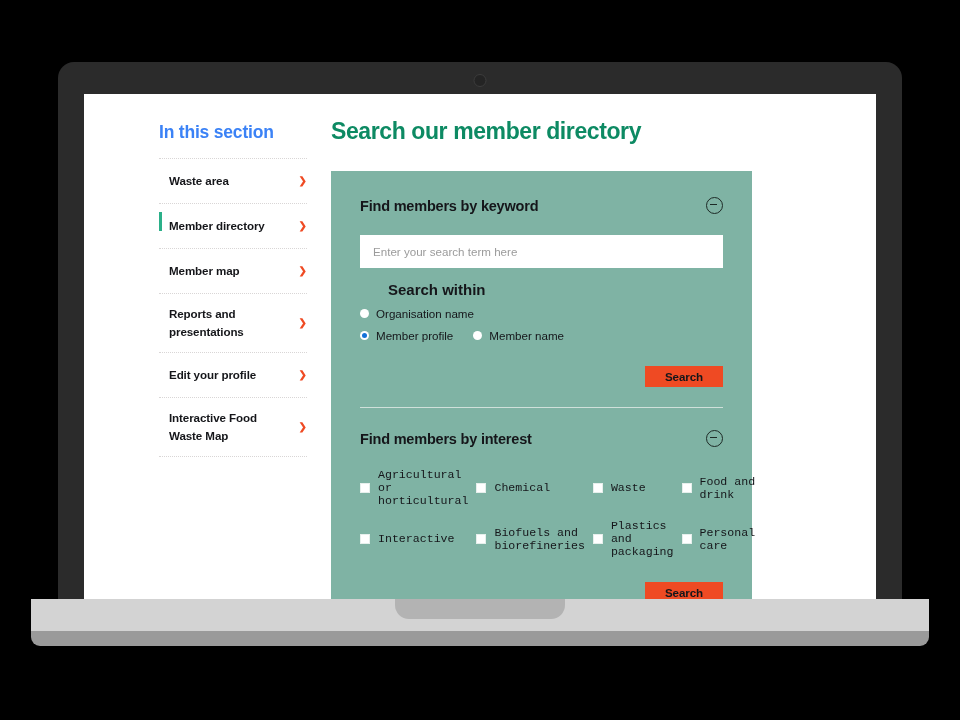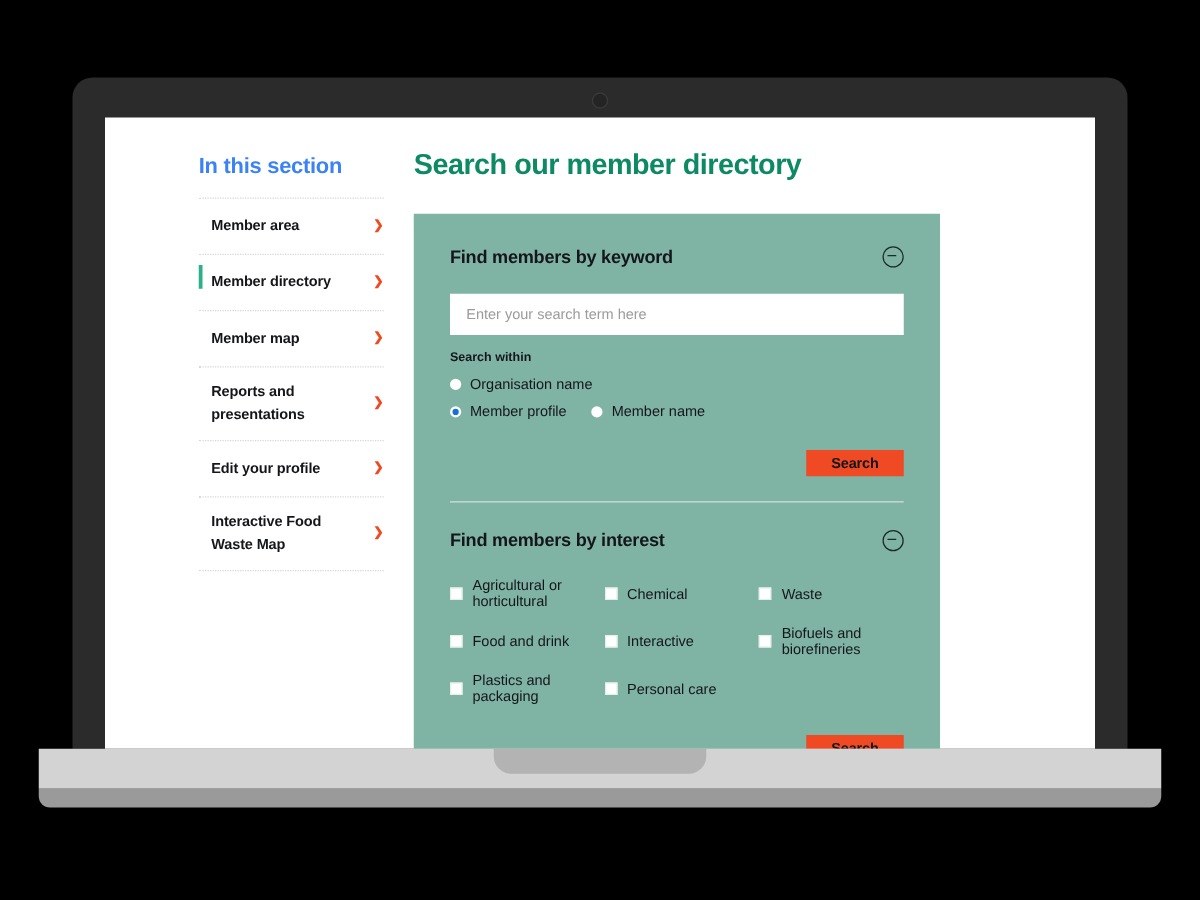--- a/index.html
+++ b/index.html
@@ -91,21 +91,21 @@
   }
   .search-input{
     width:100%;box-sizing:border-box;height:33px;
     border:none;outline:none;background:#fff;
     padding:0 13px;font-size:11.6px;color:#4a4a4a;
     font-family:"Liberation Sans", sans-serif;
     margin-bottom:13px;
   }
   .search-input::placeholder{color:#9b9b9b;}
   .within-label{
-    font-size:10px;font-weight:bold;color:#15161a;margin-bottom:9px;
+    font-size:15px;font-weight:bold;color:#15161a;margin-bottom:9px;margin-left:28px;
   }
   .radio-row{display:flex;align-items:center;margin-bottom:9px;}
   .radio-opt{display:flex;align-items:center;margin-right:20px;}
   .radio{
     width:9px;height:9px;border-radius:50%;background:#fff;
     flex:0 0 auto;margin-right:7px;position:relative;
   }
   .radio.checked{background:#fff;}
   .radio.checked::after{
     content:"";position:absolute;left:2px;top:2px;width:5px;height:5px;
@@ -114,22 +114,22 @@
   .opt-label{font-size:11.6px;color:#15161a;}
   .btn-row{display:flex;justify-content:flex-end;margin-top:24px;}
   .btn-search{
     background:#ef4a23;border:none;color:#15161a;
     font-size:11.6px;font-weight:bold;
     font-family:"Liberation Sans", sans-serif;
     padding:4px 20px;cursor:pointer;letter-spacing:-.1px;
   }
   .divider{height:1px;background:#cfe0da;margin:20px 0 22px 0;}
   .checkbox-grid{
-    display:grid;grid-template-columns:1fr 1fr 1fr;
-    column-gap:8px;row-gap:12px;margin-bottom:20px;
+    display:grid;grid-template-columns:1fr 1fr 1fr 1fr;
+    column-gap:8px;row-gap:12px;margin-bottom:20px;font-family:Liberation Mono, monospace;
   }
   .check-opt{display:flex;align-items:center;}
   .checkbox{
     width:8px;height:8px;background:#fff;flex:0 0 auto;margin-right:8px;
     border:1px solid #e6efec;box-sizing:content-box;
   }
 </style>
 </head>
 <body>
 
@@ -138,21 +138,21 @@
   <div class="laptop-lid">
     <div class="webcam"></div>
 
     <div class="screen">
       <div class="page">
 
         <aside class="sidebar">
           <h3 class="sidebar-title">In this section</h3>
           <ul class="nav-list">
             <li class="nav-item">
-              <span class="nav-label">Member area</span>
+              <span class="nav-label">Waste area</span>
               <span class="chev">❯</span>
             </li>
             <li class="nav-item active">
               <span class="nav-label">Member directory</span>
               <span class="chev">❯</span>
             </li>
             <li class="nav-item">
               <span class="nav-label">Member map</span>
               <span class="chev">❯</span>
             </li>

